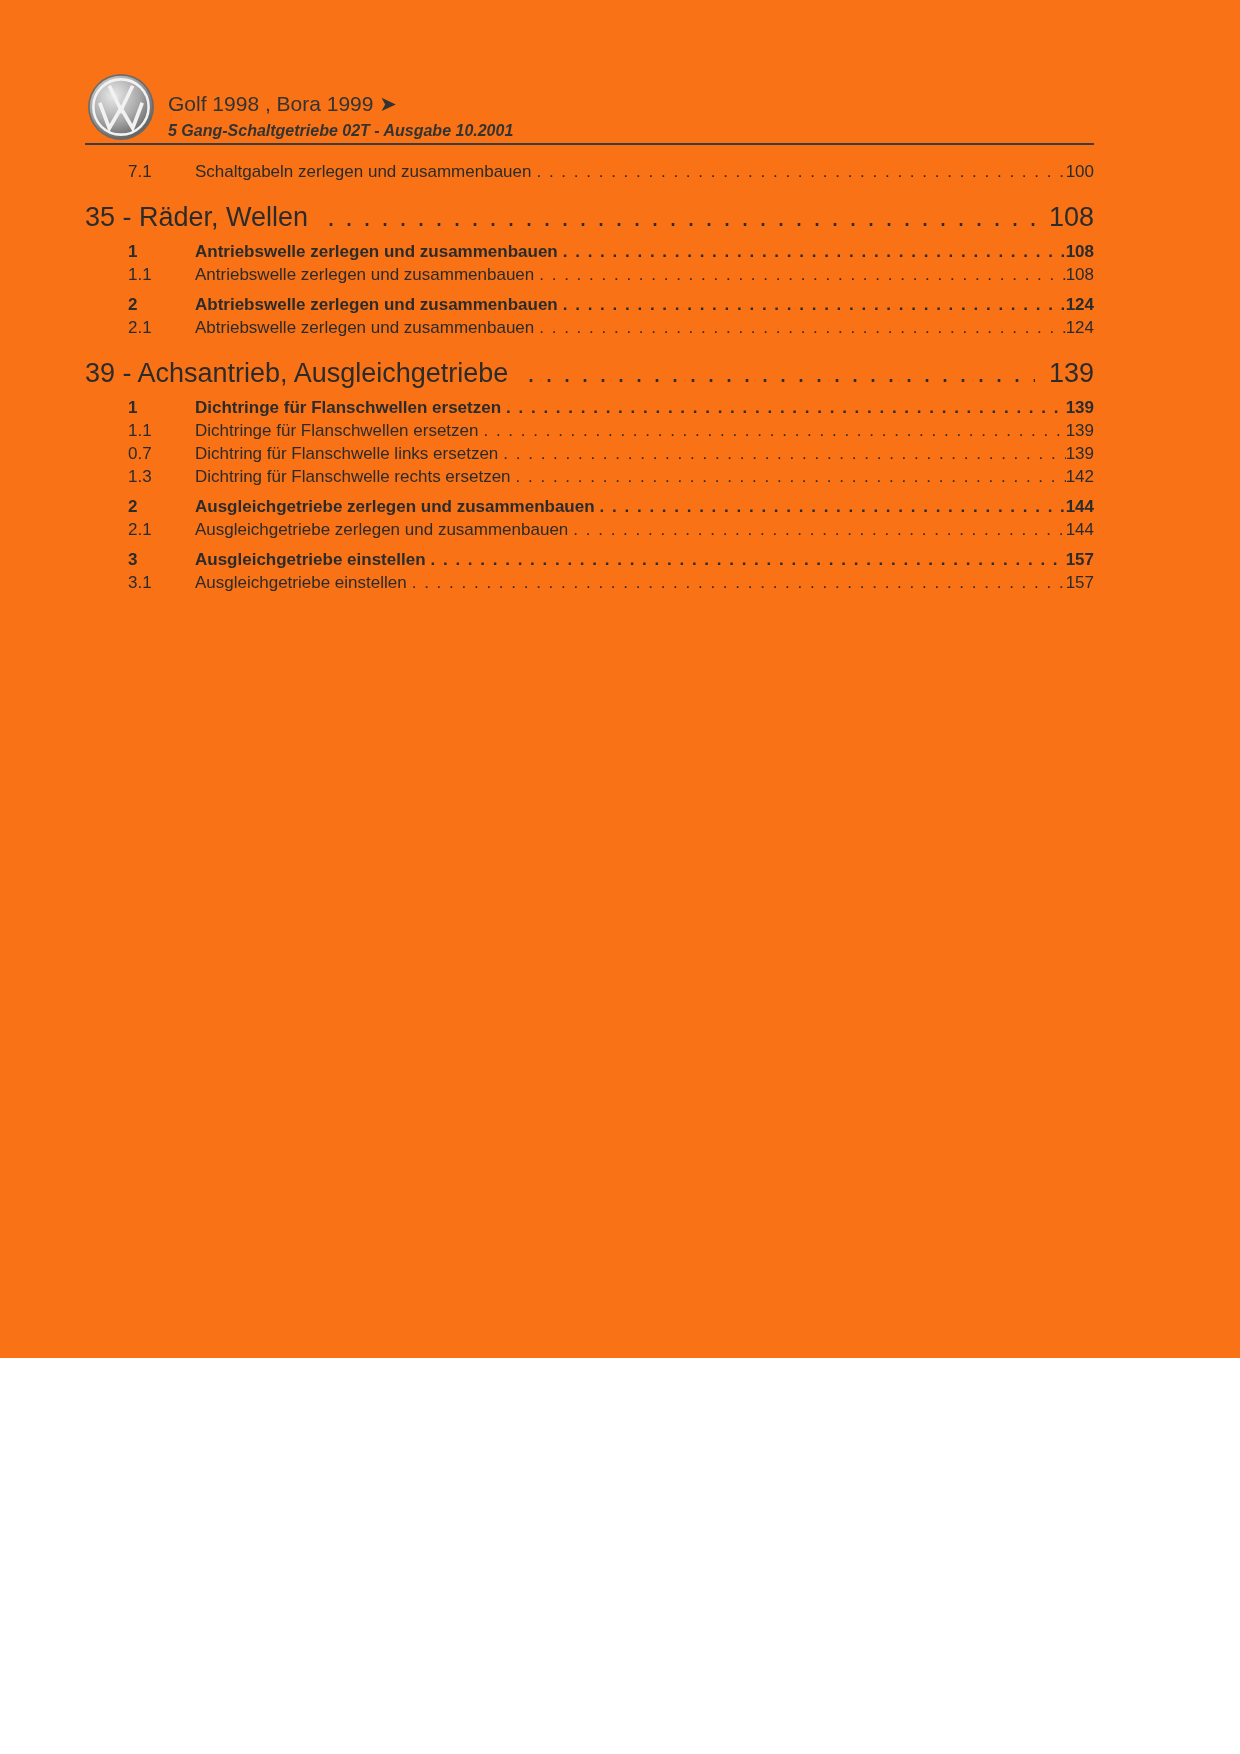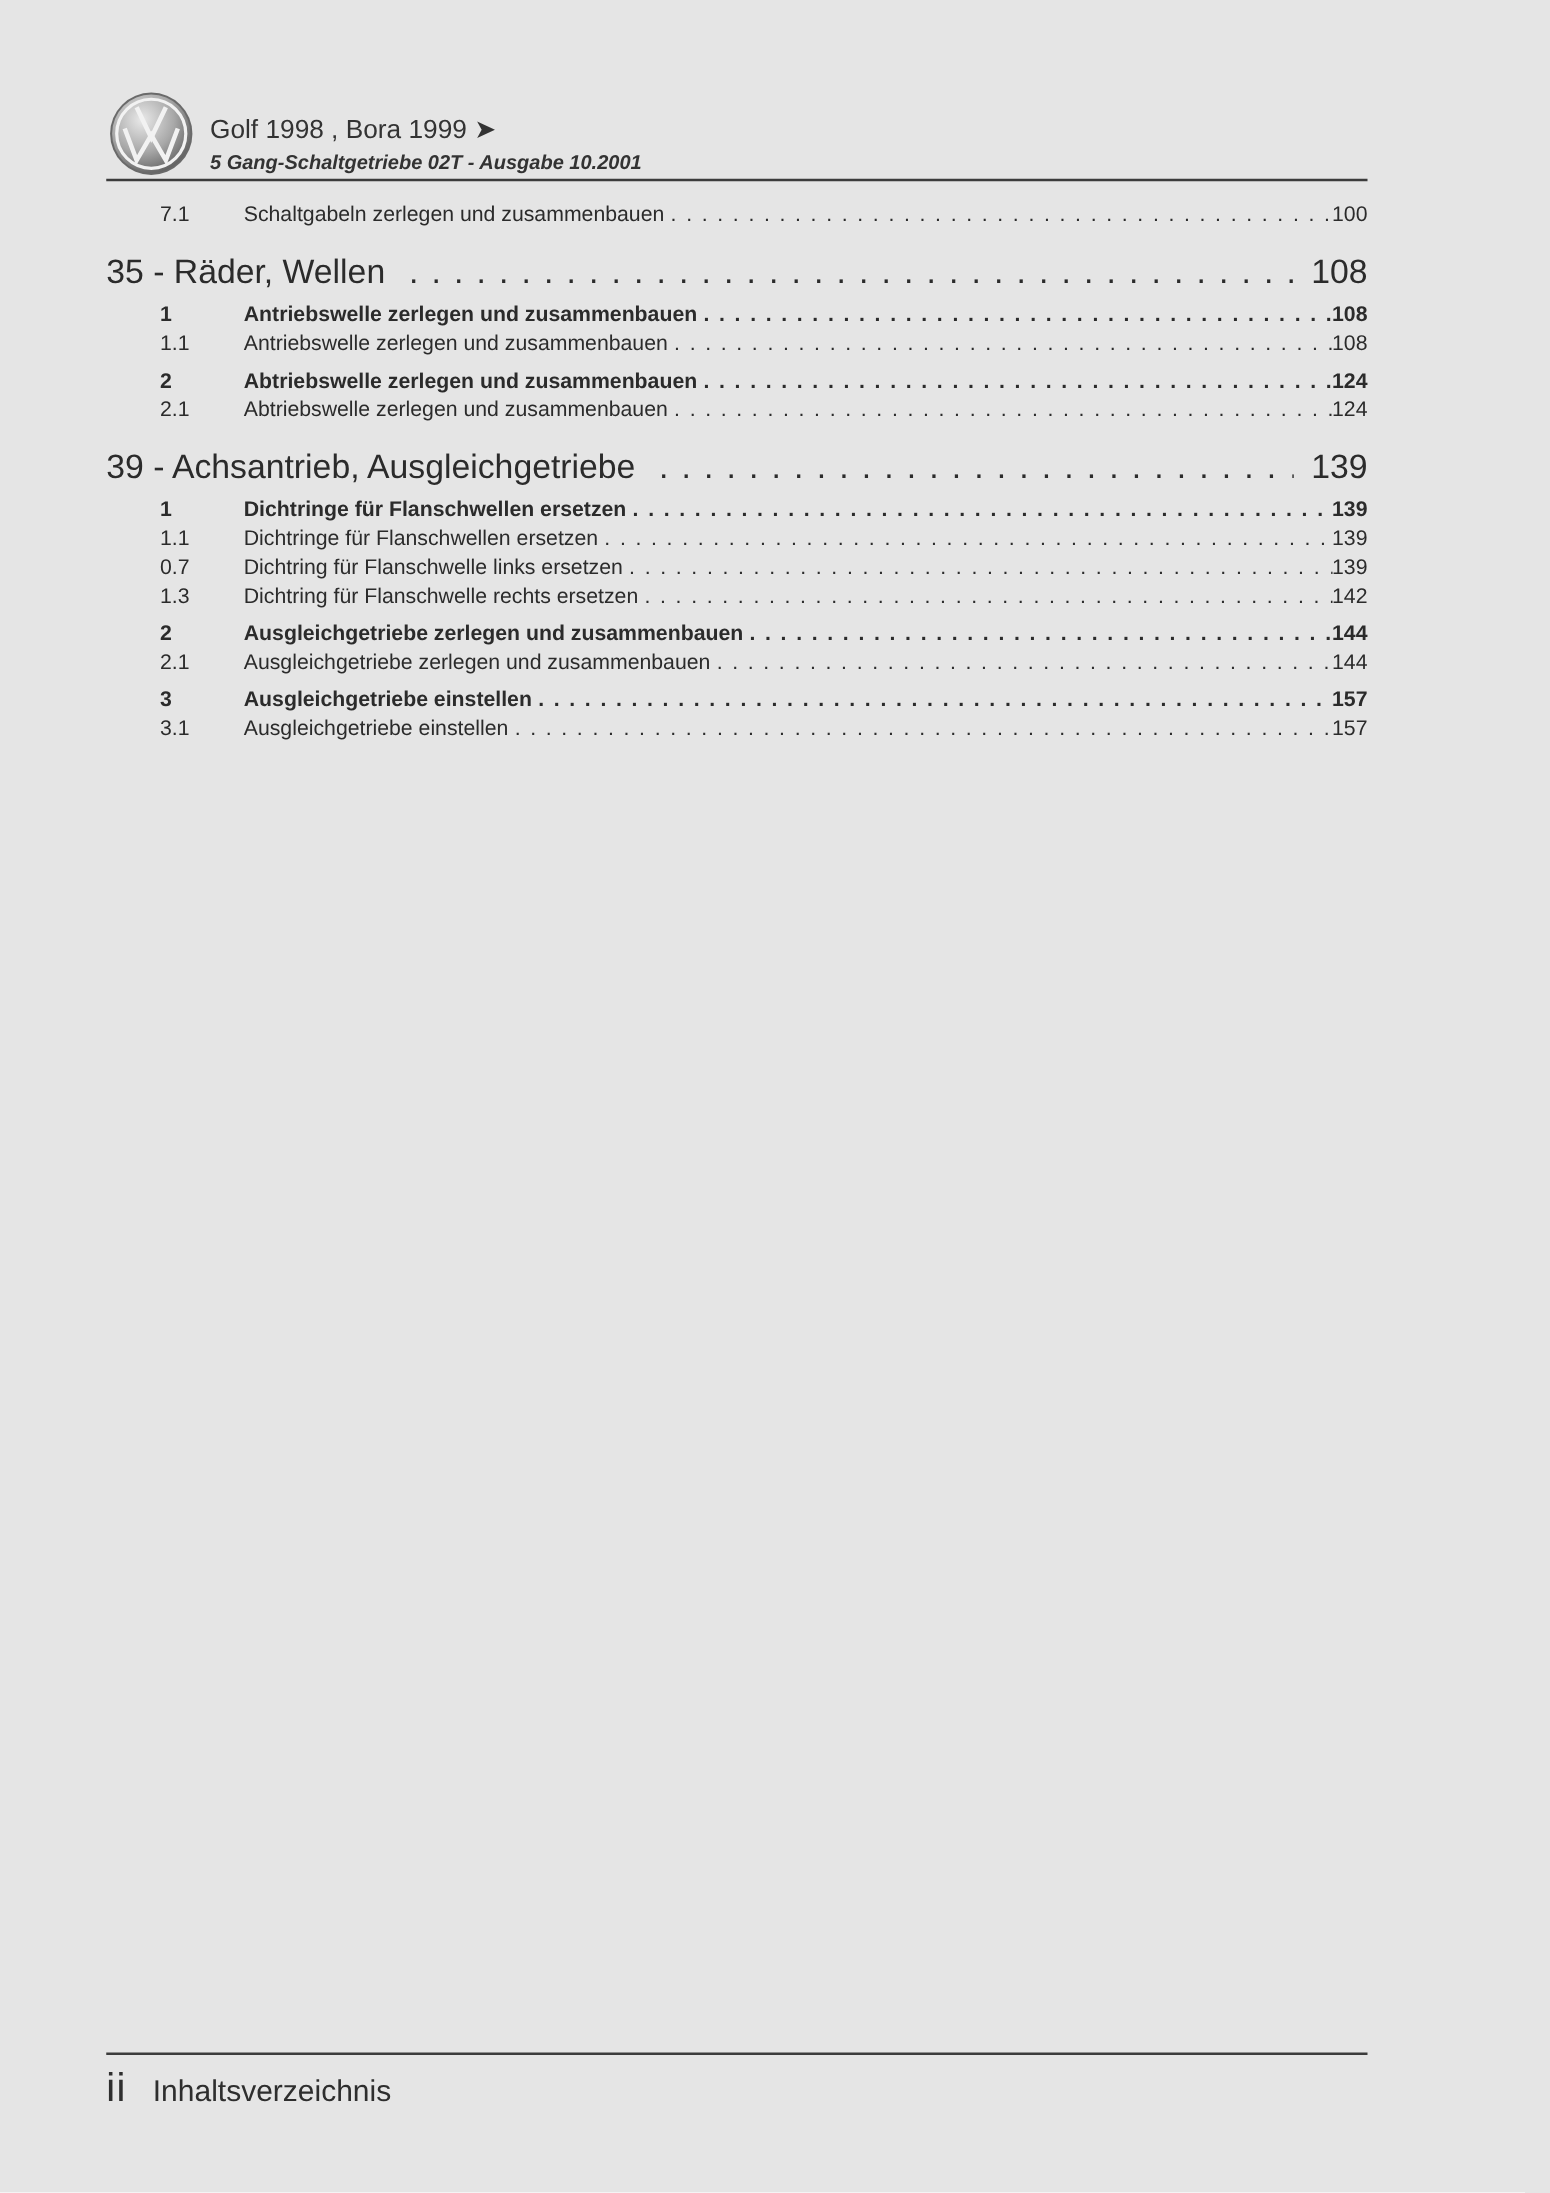--- a/index.html
+++ b/index.html
@@ -4,22 +4,22 @@
 <style>
   * { margin: 0; padding: 0; box-sizing: border-box; }
   html, body { background: #ffffff; }
   body {
     font-family: "Liberation Sans", "DejaVu Sans", sans-serif;
     color: #2b2b2b;
   }
   .page {
     position: relative;
     width: 1240px;
-    height: 1754px;
-    background: #e5e5e5;
+    height: 1358px;
+    background: #f97316;
     overflow: hidden;
   }
 
   
   .header {
     position: absolute;
     left: 85px;
     top: 0;
     width: 1009px;
     height: 145px;

